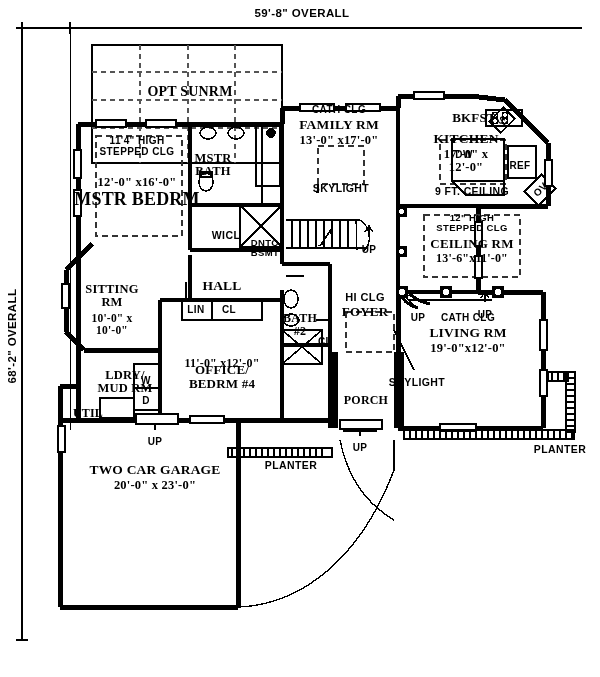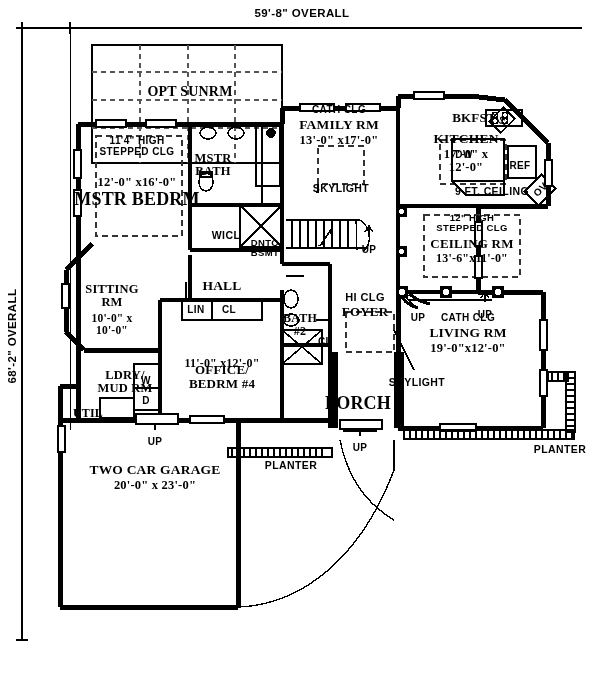--- a/index.html
+++ b/index.html
@@ -366,24 +366,24 @@
     <div class="lbl sans" style="left: 365px; top: 292px; font-size: 11px;">HI CLG</div>
     <div class="lbl" style="left: 365px; top: 305px; font-size: 13px;">FOYER</div>
     <div class="lbl" style="left: 222px; top: 327px; font-size: 13px; margin-top: 36px;">OFFICE/
 BEDRM #4</div>
     <div class="lbl dim" style="left: 222px; top: 357px; font-size: 12px;">11'-0" x12'-0"</div>
     <div class="lbl" style="left: 300px; top: 312px; font-size: 12px;">BATH
 #2</div>
     <div class="lbl" style="left: 125px; top: 369px; font-size: 12.5px;">LDRY/
 MUD RM</div>
     <div class="lbl" style="left: 88px; top: 407px; font-size: 12px;">UTIL</div>
-    <div class="lbl" style="left: 358px; top: 394px; font-size: 18px;">PORCH</div>
+    <div class="lbl" style="left: 366px; top: 394px; font-size: 12px;">PORCH</div>
     <div class="lbl" style="left: 155px; top: 463px; font-size: 13.5px;">TWO CAR GARAGE</div>
     <div class="lbl dim" style="left: 155px; top: 478.5px; font-size: 12.5px;">20'-0" x 23'-0"</div>
-    <div class="lbl sans" style="left: 492px; top: 186px; font-size: 10.5px;">9 FT. CEILING</div>
+    <div class="lbl sans" style="left: 472px; top: 186px; font-size: 10.5px;">9 FT. CEILING</div>
     <div class="lbl sans" style="left: 341px; top: 183px; font-size: 10.5px;">SKYLIGHT</div>
     <div class="lbl sans" style="left: 417px; top: 377px; font-size: 10.5px;">SKYLIGHT</div>
     <div class="lbl sans" style="left: 226px; top: 230px; font-size: 10.5px;">WICL</div>
     <div class="lbl sans" style="left: 265px; top: 238px; font-size: 9.5px;">DNTO
 BSMT</div>
     <div class="lbl sans" style="left: 196px; top: 305px; font-size: 10px;">LIN</div>
     <div class="lbl sans" style="left: 229px; top: 305px; font-size: 10px;">CL</div>
     <div class="lbl sans" style="left: 325px; top: 337px; font-size: 10px;">CL</div>
     <div class="lbl sans" style="left: 464px; top: 150px; font-size: 10px;">DW</div>
     <div class="lbl sans" style="left: 520px; top: 161px; font-size: 10px;">REF</div>

